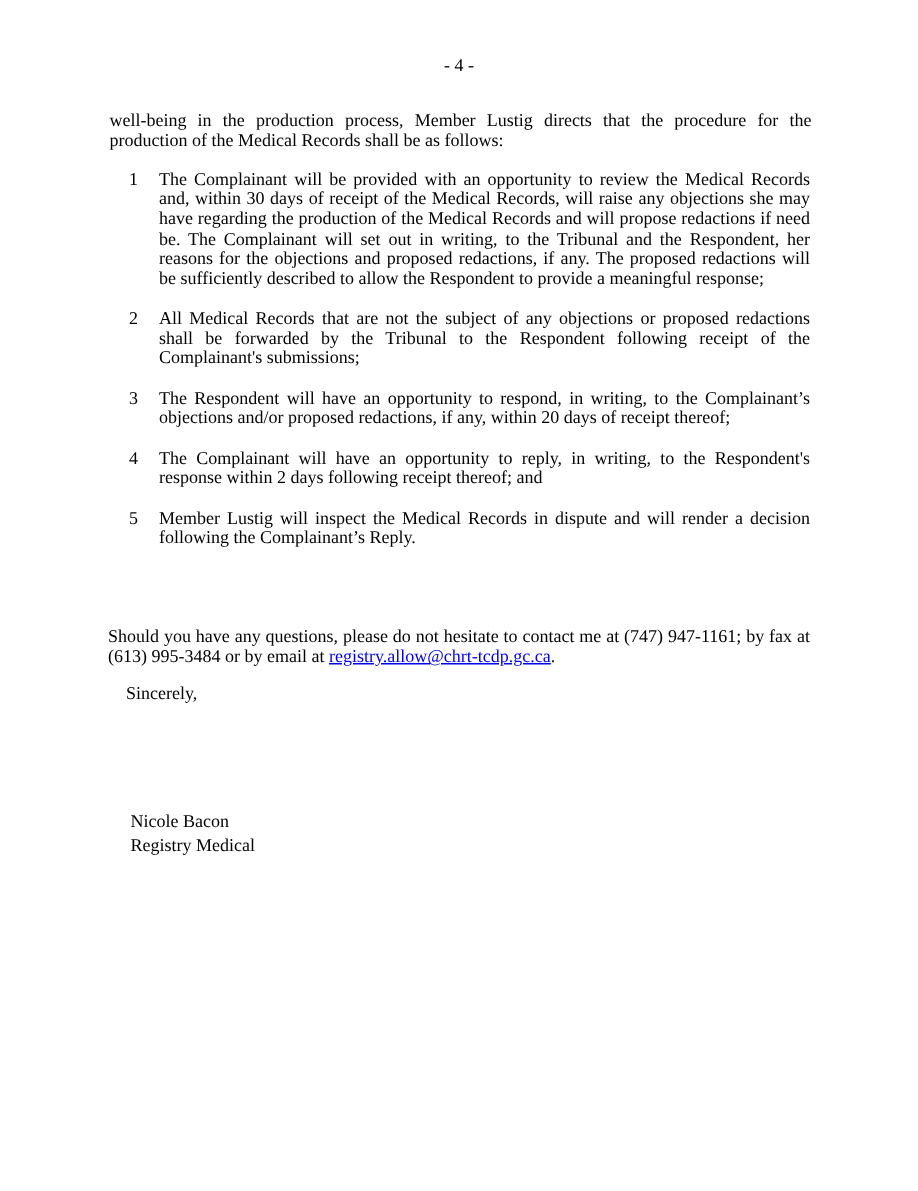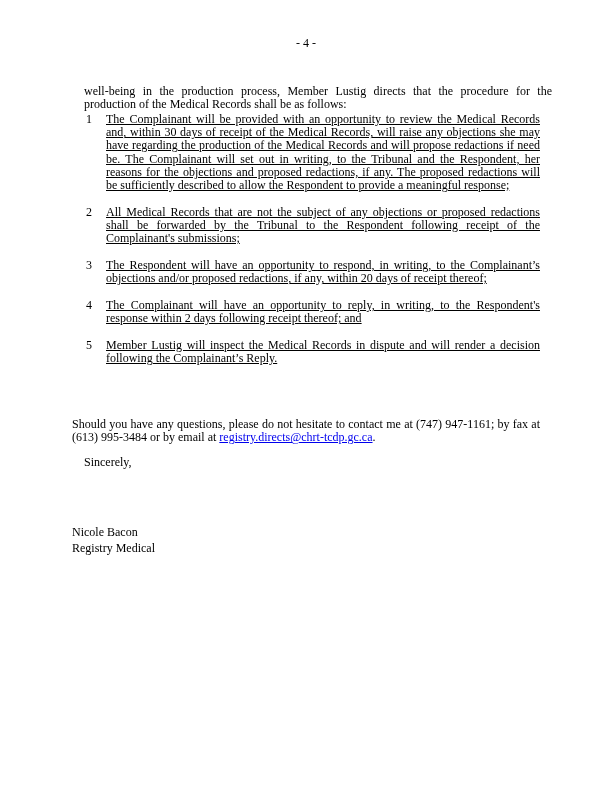--- a/index.html
+++ b/index.html
@@ -9,36 +9,36 @@
     color: #000;
     font-size: 12px;
     line-height: 13.2px;
   }
   .page-number {
     position: absolute; top: 37px; left: 0; width: 612px;
     text-align: center; font-size: 12px;
   }
   .intro {
     position: absolute; top: 73px; left: 72px; width: 468px;
-    text-align: justify; margin: 12px;
+    text-align: justify; margin: 1px;
   }
   .list {
     position: absolute; top: 113px; left: 106px; width: 434px;
     margin: 0; padding: 0; list-style: none;
   }
   .list-item { position: relative; margin: 0 0 13.6px 0; text-align: justify; }
   .list-num { position: absolute; left: -20px; top: 0; width: 14px; text-align: left; }
-  .item-text { display: block; text-decoration: underline; }
+  .item-text { display: block; }
   .closing {
     position: absolute; top: 418px; left: 72px; width: 468px;
     text-align: justify; margin: 0;
   }
   .email-link { color: #0000ee; text-decoration: underline; }
   .sincerely { position: absolute; top: 444px; left: 72px; margin: 12px; }
-  .signature { position: absolute; top: 524px; left: 72px; margin: 0; font-family: Liberation Serif, serif; }
+  .signature { position: absolute; top: 524px; left: 72px; margin: 15px; font-family: Liberation Serif, serif; }
   .signature div { line-height: 16px; }
 </style>
 </head>
 <body>
 
 <div class="page-number">- 4 -</div>
 
 <p class="intro">well-being in the production process, Member Lustig directs that the procedure for the production of the Medical Records shall be as follows:</p>
 
 <ol class="list">
@@ -57,20 +57,20 @@
   <li class="list-item">
     <span class="list-num">4</span>
     <span class="item-text">The Complainant will have an opportunity to reply, in writing, to the Respondent's response within 2 days following receipt thereof; and</span>
   </li>
   <li class="list-item">
     <span class="list-num">5</span>
     <span class="item-text">Member Lustig will inspect the Medical Records in dispute and will render a decision following the Complainant’s Reply.</span>
   </li>
 </ol>
 
-<p class="closing"><span>Should you have any questions, please do not hesitate to contact me at (747) 947-1161; by fax at (613) 995-3484 or by email at </span><a class="email-link" title="registry.office@chrt-tcdp.gc.ca">registry.directs@chrt-tcdp.gc.ca</a><span>.</span></p>
+<p class="closing"><span>Should you have any questions, please do not hesitate to contact me at (747) 947-1161; by fax at (613) 995-3484 or by email at </span><a class="email-link" title="registry.office@chrt-tcdp.gc.ca">registry.allow@chrt-tcdp.gc.ca</a><span>.</span></p>
 
 <p class="sincerely">Sincerely,</p>
 
 <div class="signature">
   <div>Nicole Bacon</div>
   <div>Registry Medical</div>
 </div>
 
 </body></html>

